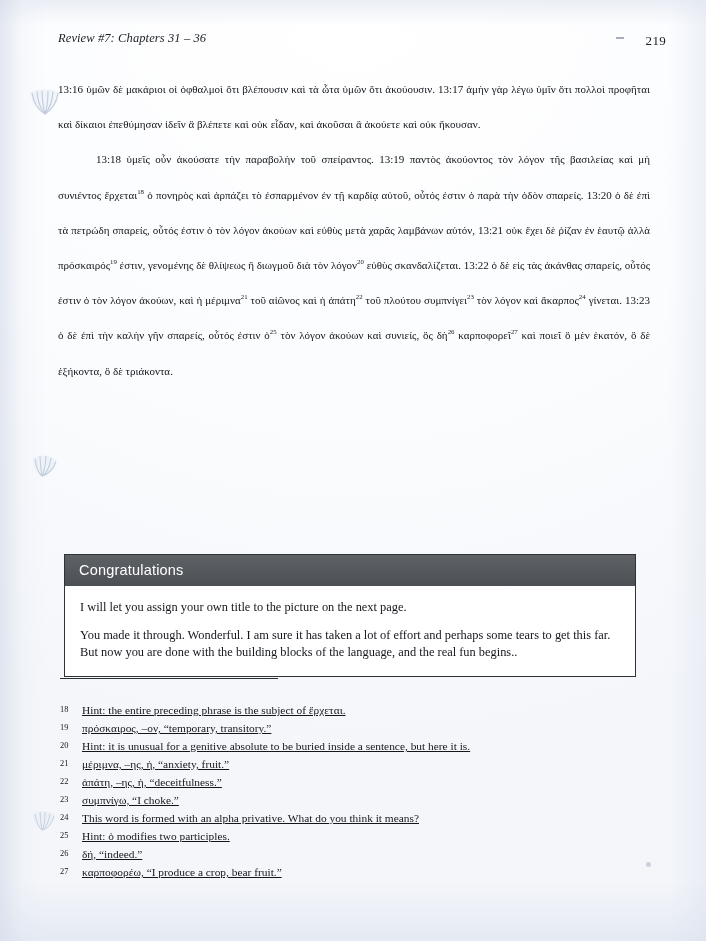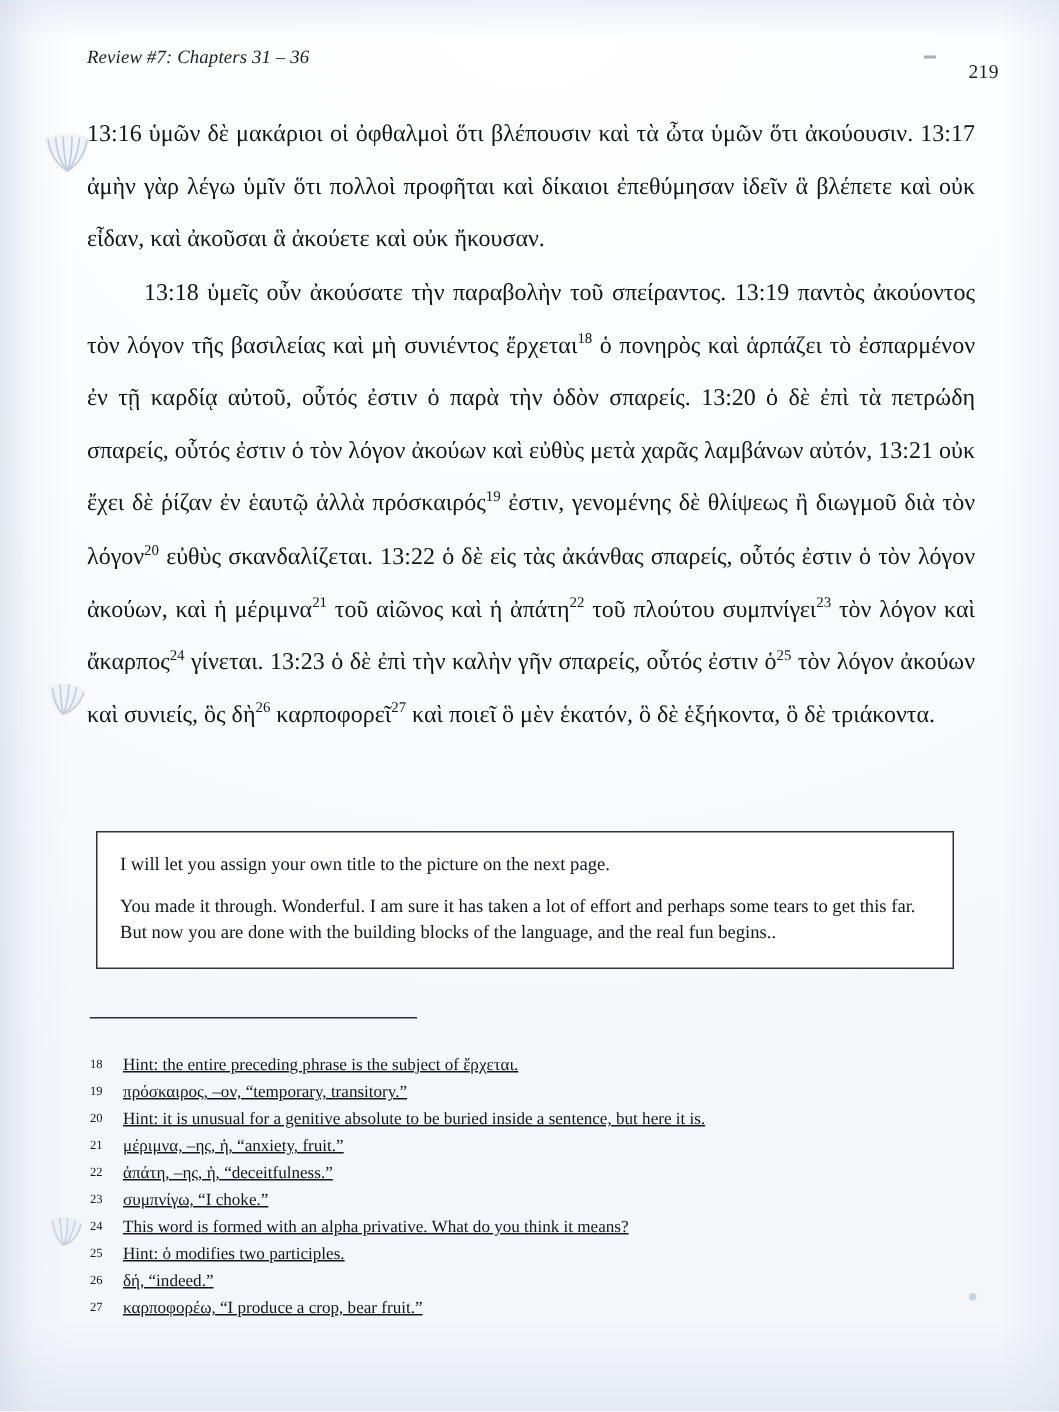--- a/index.html
+++ b/index.html
@@ -83,42 +83,42 @@
     justify-content: space-between;
     font-size: 12.5px;
   }
   .running-head-title {
     font-style: italic;
     letter-spacing: .1px;
     color: #1b1e24;
   }
   .running-head-right {
     display: flex;
-    align-items: flex-start;
+    align-items: center;
     gap: 22px;
   }
   .head-mark {
     width: 8px; height: 2px;
     background: rgba(120,132,150,.65);
     display: inline-block;
     transform: translateY(-3px);
   }
   .page-number {
     font-size: 13px;
     color: #1b1e24;
     letter-spacing: .3px;
   }
 
   
   .body-text {
     position: absolute;
     left: 58px;
     top: 72px;
     width: 592px;
-    font-size: 16px;
+    font-size: 11px;
     line-height: 35.2px;
     text-align: justify;
     color: #12151b;
   }
   .body-text p {
     margin: 0;
   }
   .body-text p.indent {
     text-indent: 38px;
   }
@@ -247,20 +247,21 @@
       <span class="page-number">219</span>
     </div>
   </div>
 
   <div class="body-text">
       <p>13:16 ὑμῶν δὲ μακάριοι οἱ ὀφθαλμοὶ ὅτι βλέπουσιν καὶ τὰ ὦτα ὑμῶν ὅτι ἀκούουσιν. 13:17 ἀμὴν γὰρ λέγω ὑμῖν ὅτι πολλοὶ προφῆται καὶ δίκαιοι ἐπεθύμησαν ἰδεῖν ἃ βλέπετε καὶ οὐκ εἶδαν, καὶ ἀκοῦσαι ἃ ἀκούετε καὶ οὐκ ἤκουσαν.</p>
       <p class="indent">13:18 ὑμεῖς οὖν ἀκούσατε τὴν παραβολὴν τοῦ σπείραντος. 13:19 παντὸς ἀκούοντος τὸν λόγον τῆς βασιλείας καὶ μὴ συνιέντος ἔρχεται<sup>18</sup> ὁ πονηρὸς καὶ ἁρπάζει τὸ ἐσπαρμένον ἐν τῇ καρδίᾳ αὐτοῦ, οὗτός ἐστιν ὁ παρὰ τὴν ὁδὸν σπαρείς. 13:20 ὁ δὲ ἐπὶ τὰ πετρώδη σπαρείς, οὗτός ἐστιν ὁ τὸν λόγον ἀκούων καὶ εὐθὺς μετὰ χαρᾶς λαμβάνων αὐτόν, 13:21 οὐκ ἔχει δὲ ῥίζαν ἐν ἑαυτῷ ἀλλὰ πρόσκαιρός<sup>19</sup> ἐστιν, γενομένης δὲ θλίψεως ἢ διωγμοῦ διὰ τὸν λόγον<sup>20</sup> εὐθὺς σκανδαλίζεται. 13:22 ὁ δὲ εἰς τὰς ἀκάνθας σπαρείς, οὗτός ἐστιν ὁ τὸν λόγον ἀκούων, καὶ ἡ μέριμνα<sup>21</sup> τοῦ αἰῶνος καὶ ἡ ἀπάτη<sup>22</sup> τοῦ πλούτου συμπνίγει<sup>23</sup> τὸν λόγον καὶ ἄκαρπος<sup>24</sup> γίνεται. 13:23 ὁ δὲ ἐπὶ τὴν καλὴν γῆν σπαρείς, οὗτός ἐστιν ὁ<sup>25</sup> τὸν λόγον ἀκούων καὶ συνιείς, ὃς δὴ<sup>26</sup> καρποφορεῖ<sup>27</sup> καὶ ποιεῖ ὃ μὲν ἑκατόν, ὃ δὲ ἑξήκοντα, ὃ δὲ τριάκοντα.</p>
     </div>
 
   <div class="callout">
+    <div class="callout-header">Congratulations</div>
     <div class="callout-body">
         <p>I will let you assign your own title to the picture on the next page.</p>
         <p>You made it through. Wonderful. I am sure it has taken a lot of effort and perhaps some tears to get this far. But now you are done with the building blocks of the language, and the real fun begins..</p>
       </div>
   </div>
 
   <div class="footnote-rule"></div>
   <div class="footnotes">
       <div class="footnote">
         <div class="footnote-num">18</div>

